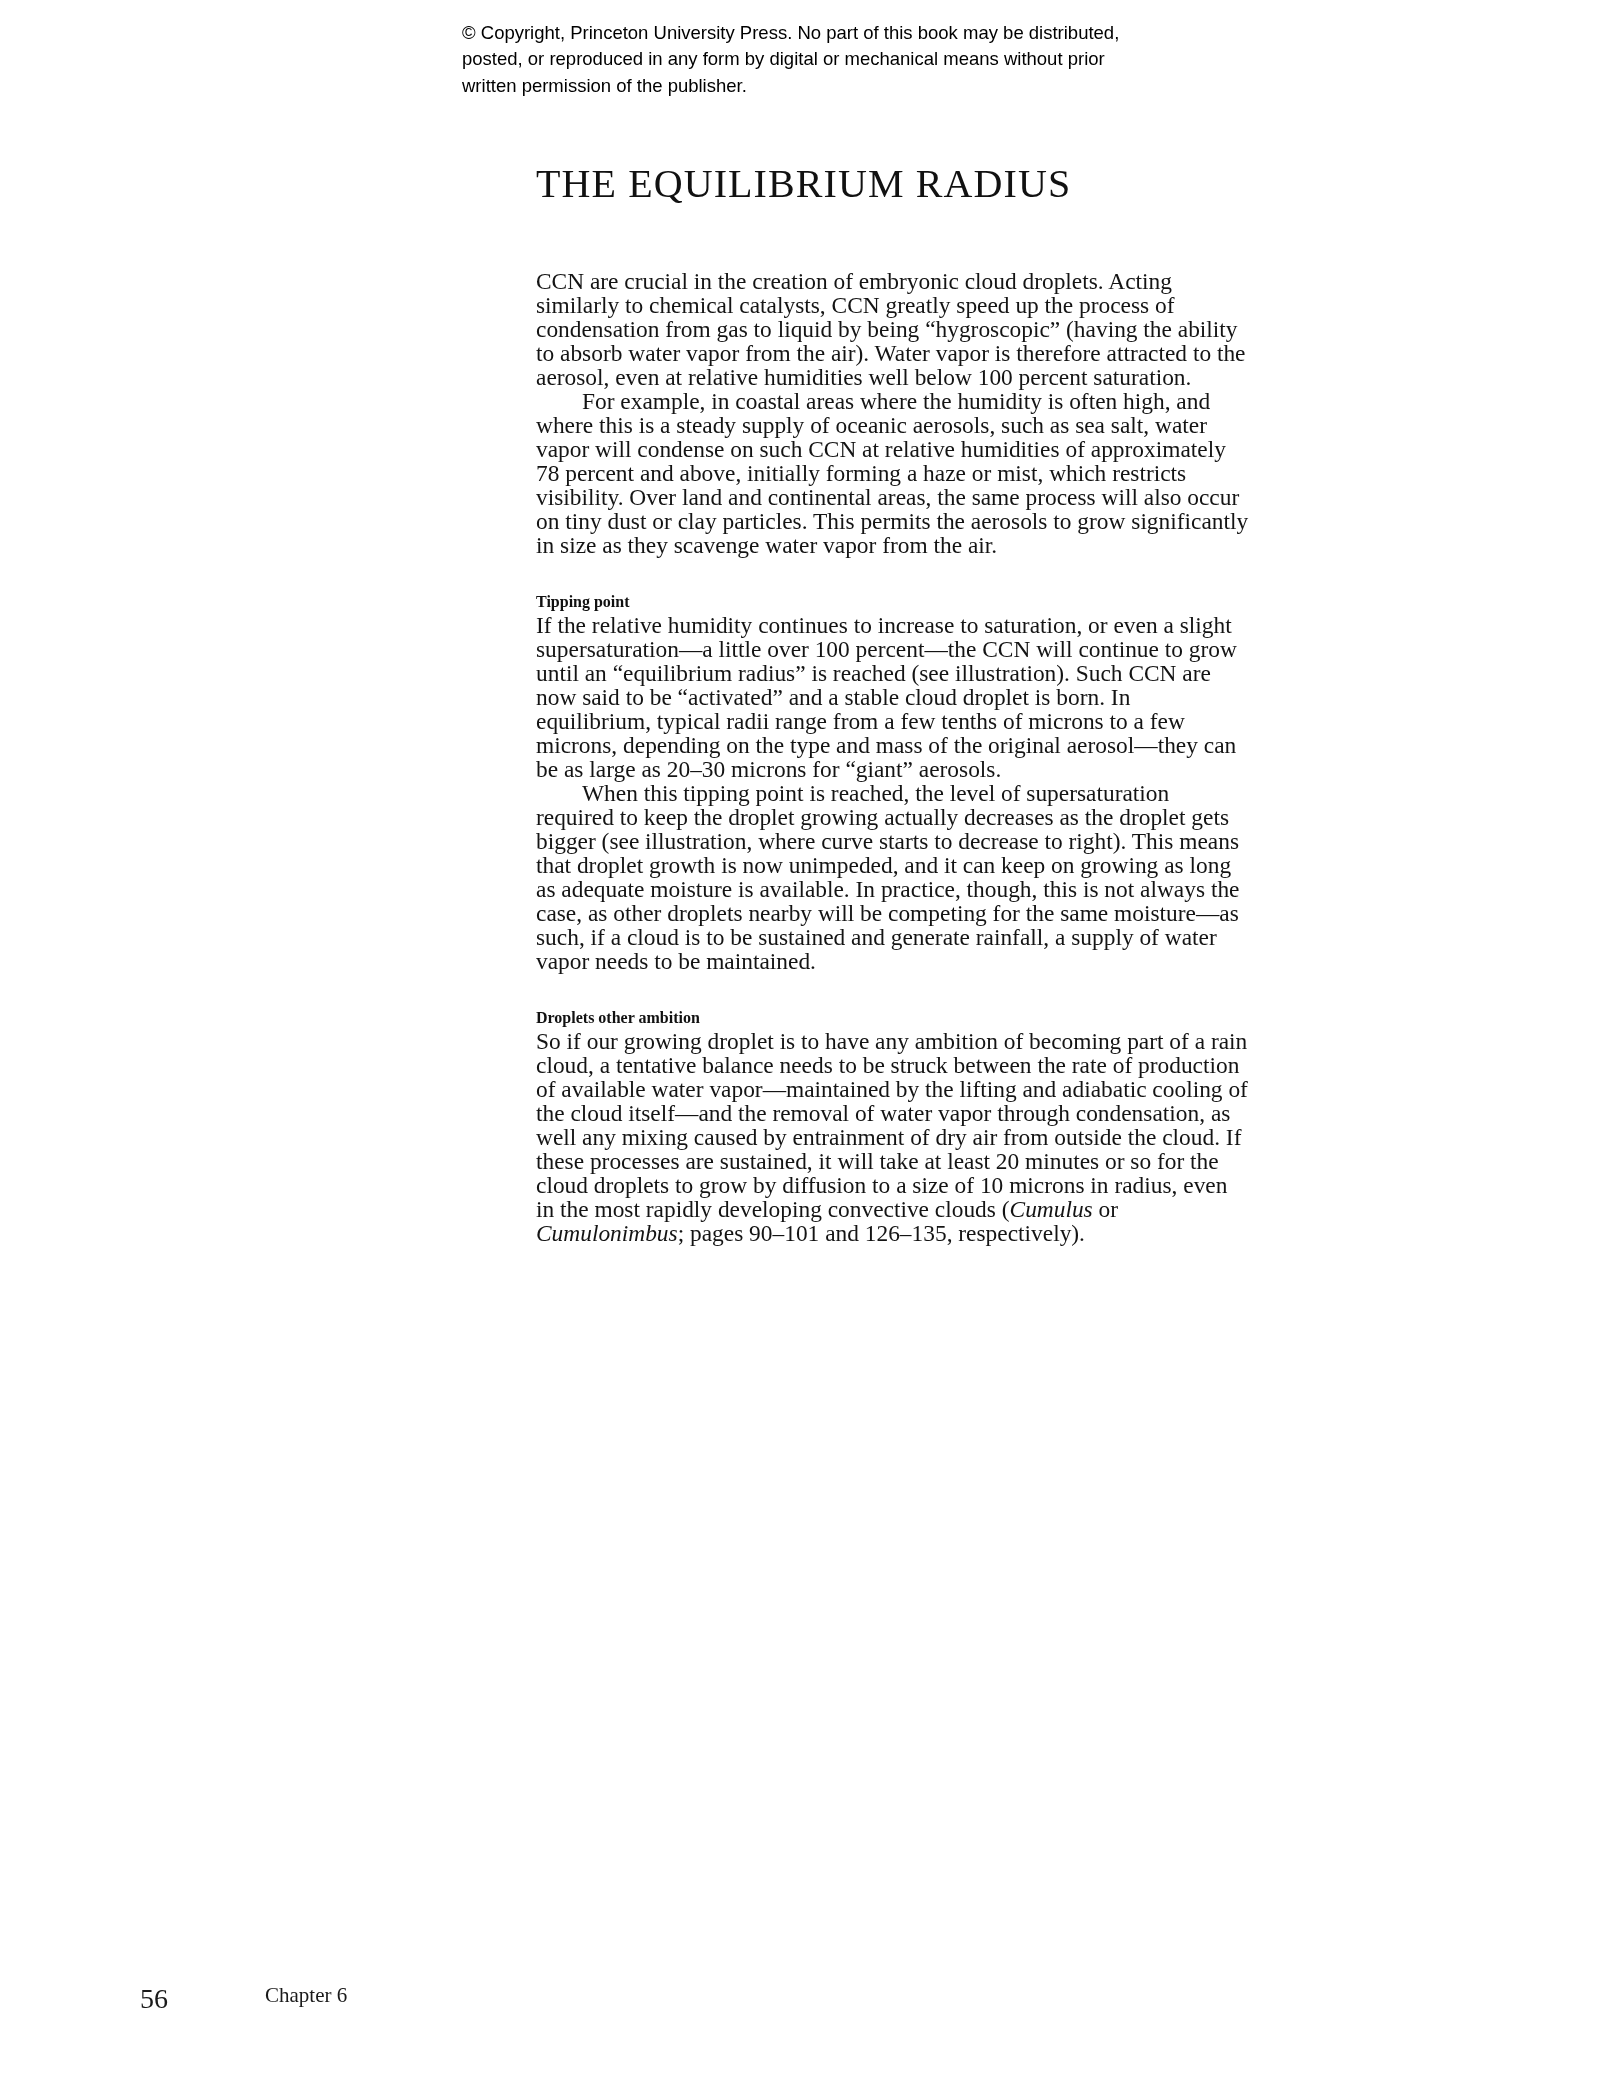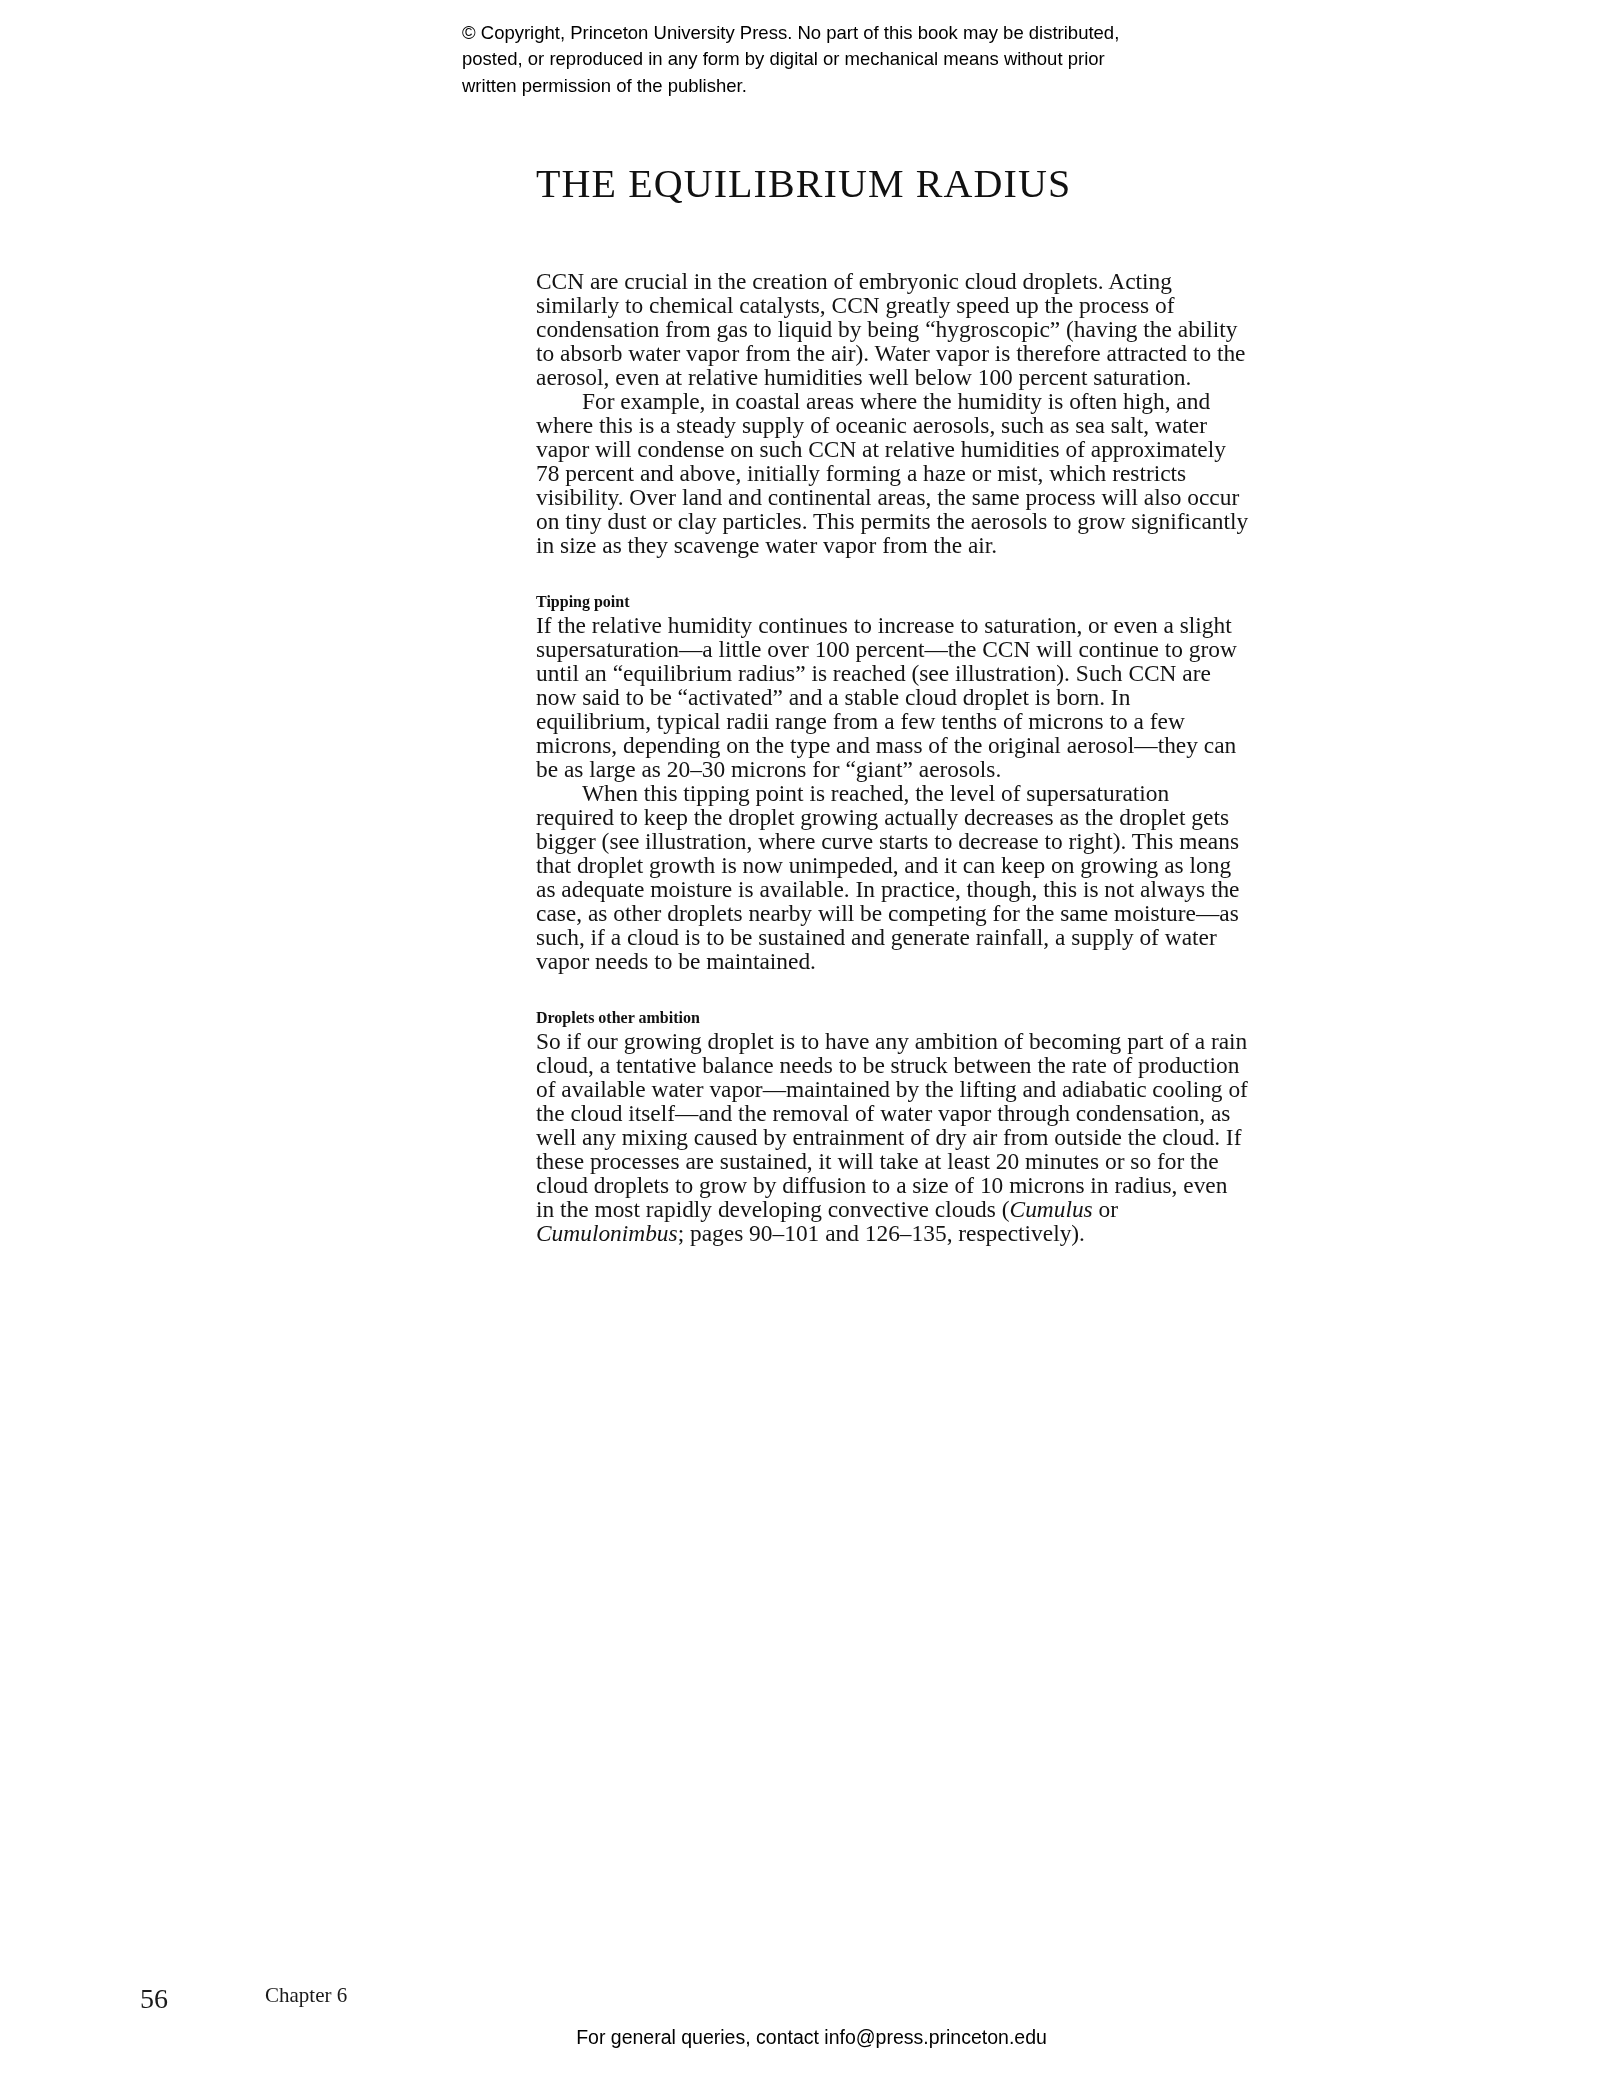--- a/index.html
+++ b/index.html
@@ -127,15 +127,14 @@
       <h3 class="subhead">Droplets other ambition</h3>
       <p class="body"><span>So if our growing droplet is to have any ambition of becoming part of a rain cloud, a tentative balance needs to be struck between the rate of production of available water vapor—maintained by the lifting and adiabatic cooling of the cloud itself—and the removal of water vapor through condensation, as well any mixing caused by entrainment of dry air from outside the cloud. If these processes are sustained, it will take at least 20 minutes or so for the cloud droplets to grow by diffusion to a size of 10 microns in radius, even in the most rapidly developing convective clouds (</span><em>Cumulus</em><span> or </span><em>Cumulonimbus</em><span>; pages 90–101 and 126–135, respectively).</span></p>
     </div>
 
   </div>
 
   <div class="folio">56</div>
 
   <div class="chapter-label">Chapter 6</div>
 
-  <div class="queries">For general queries, contact info@press.princeton.edu</div>
 
 </div>
 
 </body></html>

